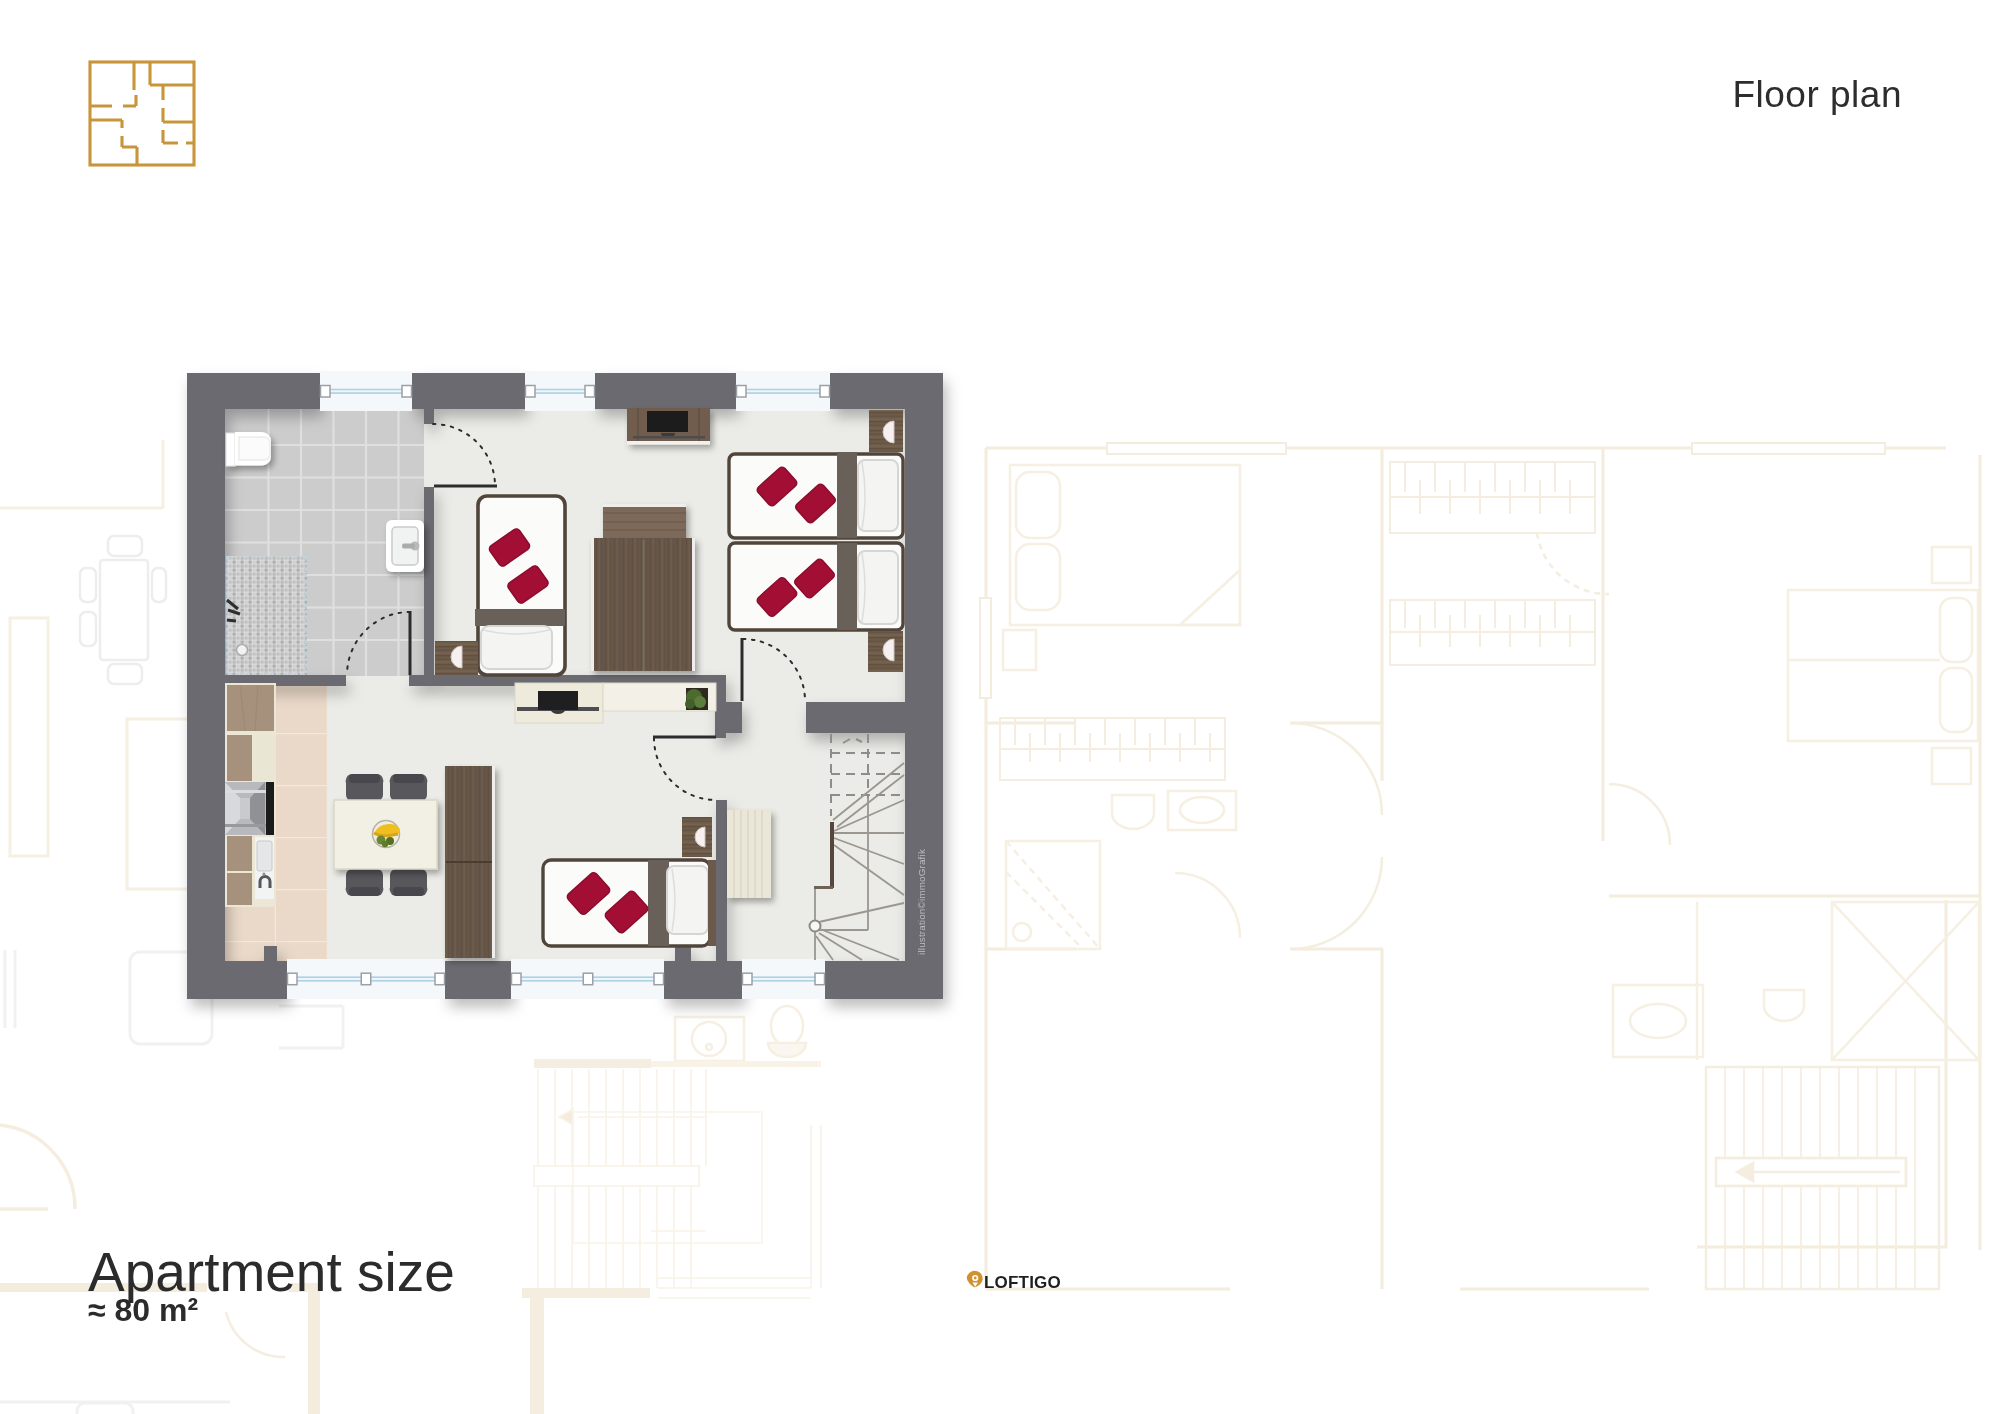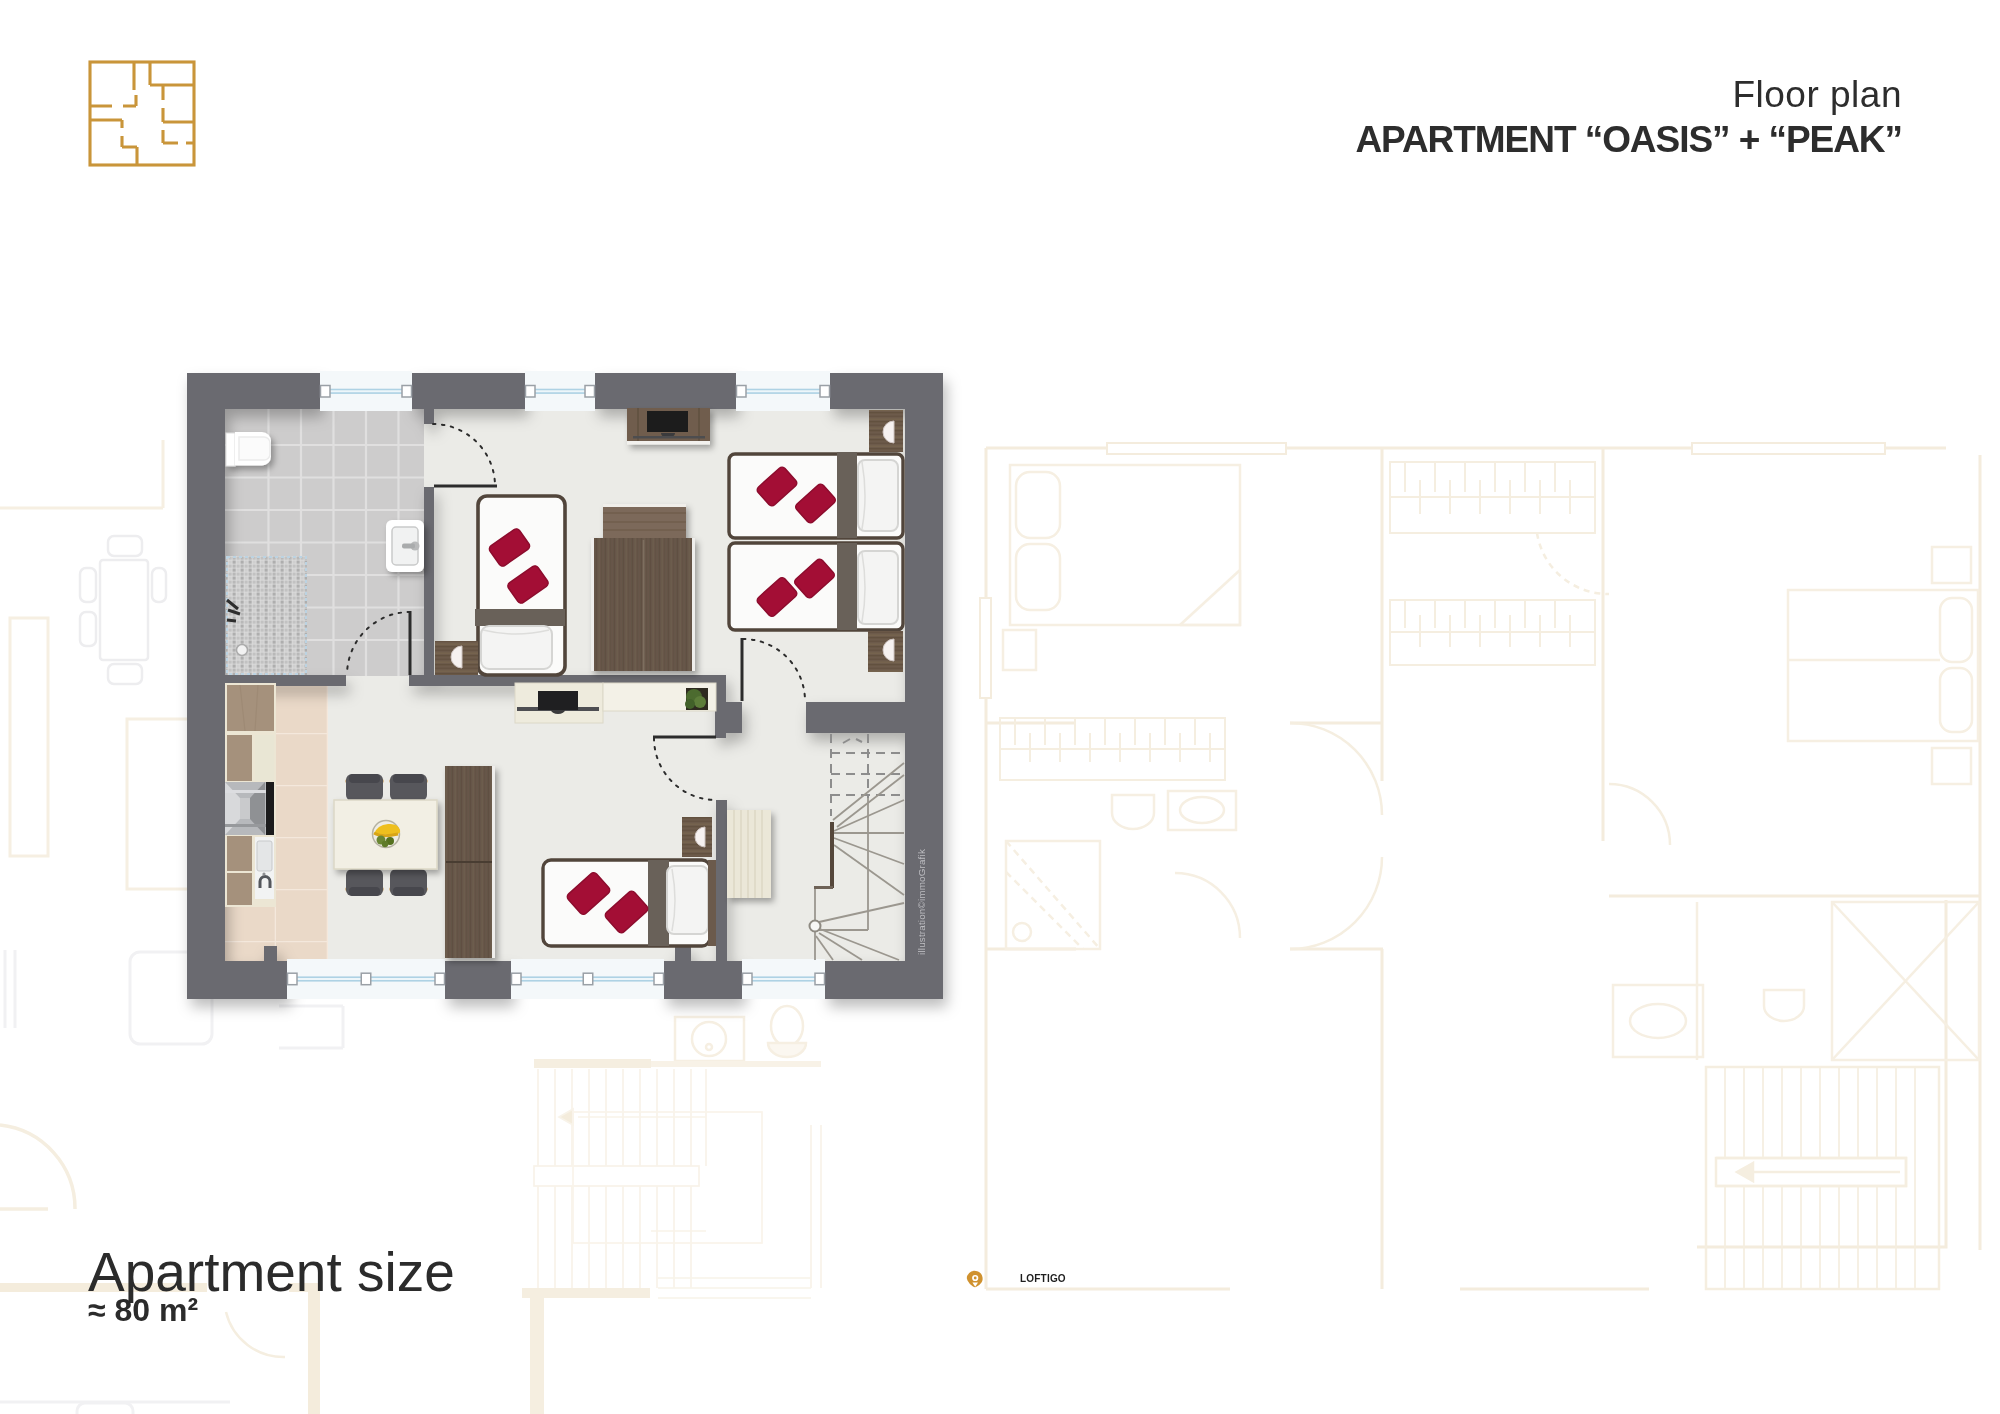--- a/index.html
+++ b/index.html
@@ -4,21 +4,21 @@
 <style>
   html,body{margin:0;padding:0;width:2000px;height:1414px;background:#ffffff;overflow:hidden;}
   body{font-family:"Liberation Sans", sans-serif;position:relative;}
   .abs{position:absolute;}
   #title{right:98px;top:74px;text-align:right;color:#2d2d2d;margin-left:28px;}
   #title .l1{font-size:37px;font-weight:400;letter-spacing:0.5px;}
   #title .l2{font-size:37px;font-weight:700;letter-spacing:-1.05px;margin-top:3px;}
   #size{left:88px;top:1240px;color:#2b2b2b;}
   #size .l1{font-size:55px;font-weight:400;}
   #size .l2{font-size:32px;font-weight:700;margin-top:-12px;}
-  #loftigo{left:1020px;top:1273px;color:#1e1e1e;font-size:10px;font-weight:700;letter-spacing:0.2px;}
+  #loftigo{left:984px;top:1273px;color:#1e1e1e;font-size:17px;font-weight:700;letter-spacing:0.2px;}
 </style>
 </head>
 <body>
 
 <svg class="abs" style="left:0;top:0" width="2000" height="1414" viewBox="0 0 2000 1414">
 <defs>
 <pattern id="grainV" width="9" height="20" patternUnits="userSpaceOnUse">
   <rect width="9" height="20" fill="#675749"></rect>
   <rect x="1.5" width="1.6" height="20" fill="#605043"></rect>
   <rect x="4.5" width="1.4" height="20" fill="#6d5d4e"></rect>
@@ -584,21 +584,20 @@
 <path d="M968.5 1273.5 q3.5 -3.5 7.5 -2.5 q4.5 0.8 6 4.5 q1.5 4 -0.5 7 q-2.5 3.5 -5.5 4.5 q-1.5 0.5 -3 -0.5 q-3.5 -2 -5.5 -6 q-2 -4 1.5 -7z" fill="#d0922f"></path>
 <circle cx="975.2" cy="1278" r="3.1" fill="#ffffff"></circle>
 <circle cx="975.2" cy="1278" r="1.4" fill="#d0922f"></circle>
 <path d="M972.4 1282.5 h5.6 l-2.8 4.2 z" fill="#ffffff"></path>
 </g>
 
 </svg>
 
 <div id="title" class="abs">
   <div class="l1">Floor plan</div>
-  <div class="l2">APARTMENT “OASIS” + “PEAK”</div>
 </div>
 
 <div id="size" class="abs">
   <div class="l1">Apartment size</div>
   <div class="l2">≈ 80 m²</div>
 </div>
 
 <div id="loftigo" class="abs">LOFTIGO</div>
 
 </body></html>

